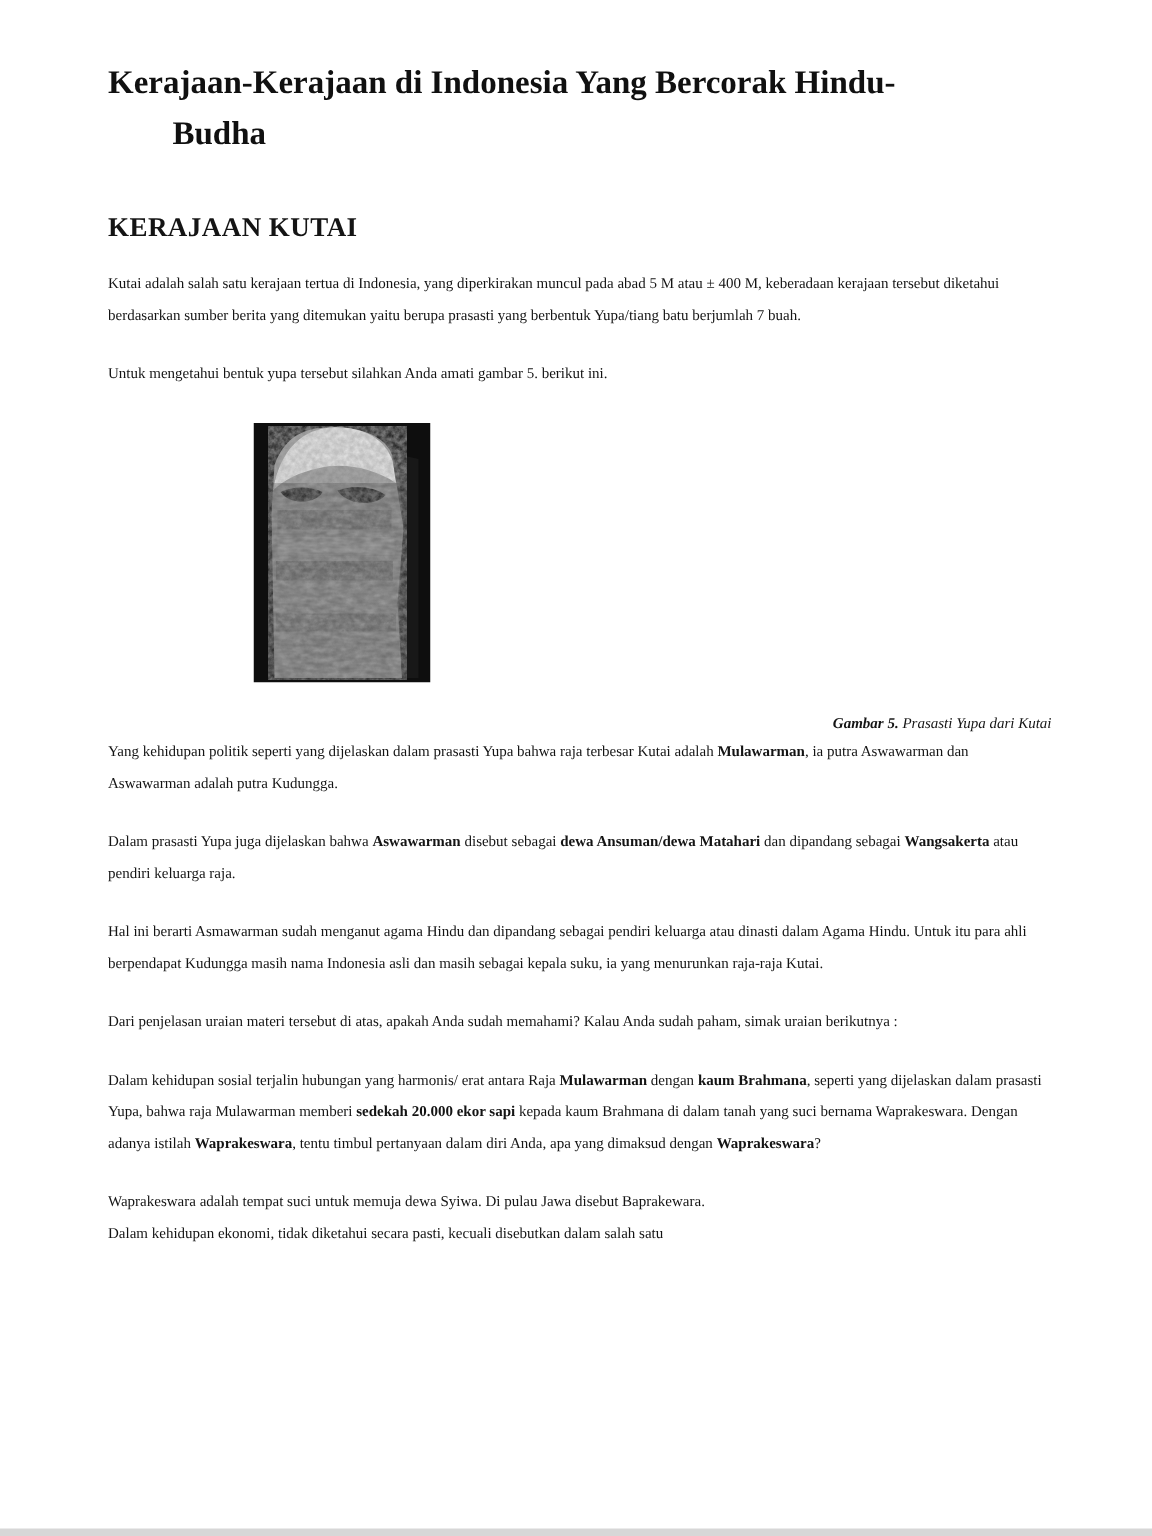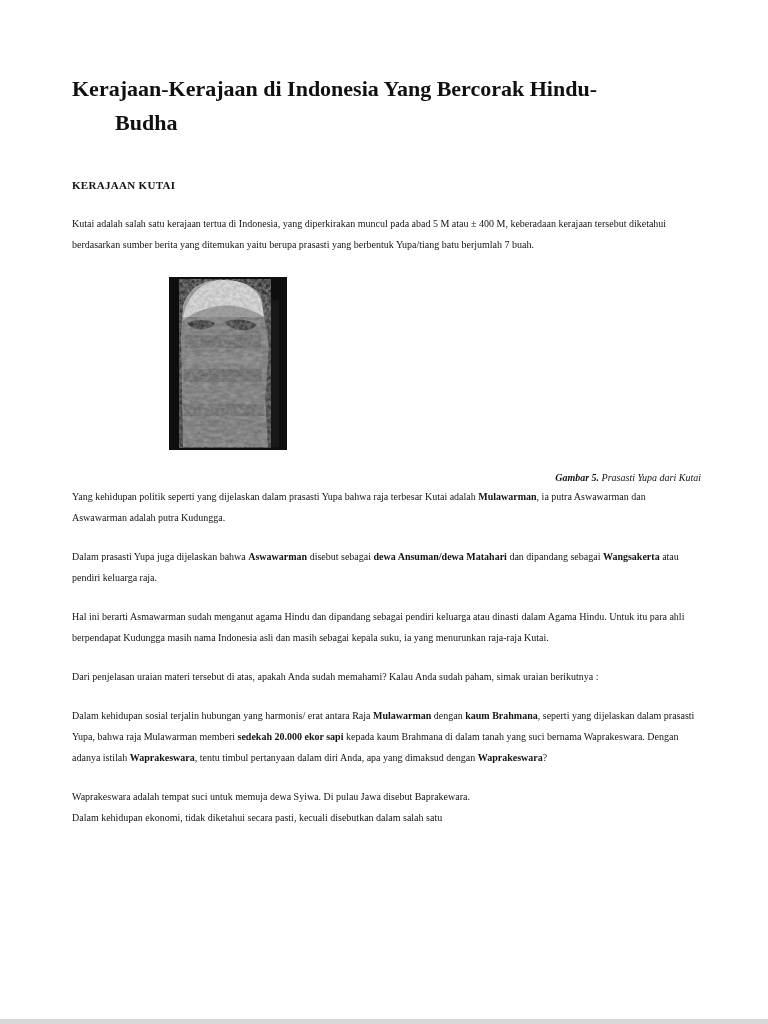--- a/index.html
+++ b/index.html
@@ -1,26 +1,26 @@
 <!DOCTYPE html>
 <html><head>
 <meta charset="utf-8">
 <style>
   html,body { margin:0; padding:0; background:#ffffff; }
   .screen {
     position:relative; width:768px; height:1024px; overflow:hidden;
     background:#ffffff; color:#141414;
     font-family:"Liberation Serif","DejaVu Serif",serif;
   }
-  .doc { position:absolute; left:72px; top:38px; width:629px;margin-top:34px; }
+  .doc { position:absolute; left:72px; top:38px; width:629px; }
 
   .doc-title { font-size:22px; line-height:34px; font-weight:bold; color:#101010; }
   .doc-title .t-line2 { margin-left:43px; }
 
-  .doc-heading  { margin-top:37px; font-size:11px; line-height:17.7px; font-weight:bold; letter-spacing:0.3px; }
+  .doc-heading  { margin-top:37px; font-size:18px; line-height:17.7px; font-weight:bold; letter-spacing:0.3px; }
   .doc-subheading { margin-top:18px; font-size:15px; line-height:17.7px; font-weight:bold; white-space:pre-wrap; }
   .doc-para { margin-top:18px; font-size:10px; line-height:21px; white-space:pre-wrap; }
   .doc-para.tight { margin-top:0; }
   .doc-para .b { font-weight:bold; }
 
   .doc-figure { margin-top:22px; }
   .figure-image { margin-left:97px; width:118px; height:173px; display:block; }
   .figure-caption {
     margin-top:19px; margin-left:61px;
     font-size:10px; line-height:17.7px; font-style:italic;text-align:right;
@@ -35,20 +35,21 @@
 
 <div class="screen" style="background: rgb(255, 255, 255); color: rgb(20, 20, 20);">
   <div class="doc">
     <div class="doc-title">
       <div class="t-line1">Kerajaan-Kerajaan di Indonesia Yang Bercorak Hindu-</div>
       <div class="t-line2">Budha</div>
     </div>
     <div>
         <div class="doc-heading">KERAJAAN KUTAI</div>
         <div class="doc-para"><span>Kutai adalah salah satu kerajaan tertua di Indonesia, yang diperkirakan muncul pada abad 5 M atau ± 400 M, keberadaan kerajaan tersebut diketahui berdasarkan sumber berita yang ditemukan yaitu berupa prasasti yang berbentuk Yupa/tiang batu berjumlah 7 buah.</span></div>
+        <div class="doc-para"><span>Untuk mengetahui bentuk yupa tersebut silahkan Anda amati gambar 5. berikut ini.</span></div>
         <div class="doc-figure">
     <svg class="figure-image" viewBox="0 0 118 173" xmlns="http://www.w3.org/2000/svg">
       <defs>
         <filter id="grainA" x="0" y="0" width="100%" height="100%">
           <feTurbulence type="fractalNoise" baseFrequency="0.28" numOctaves="3" seed="7" result="n"></feTurbulence>
           <feColorMatrix in="n" type="matrix" values="0 0 0 0 0.42  0 0 0 0 0.42  0 0 0 0 0.42  1.4 0 0 0 0"></feColorMatrix>
         </filter>
         <filter id="grainB" x="0" y="0" width="100%" height="100%">
           <feTurbulence type="fractalNoise" baseFrequency="0.12 0.3" numOctaves="2" seed="3" result="n"></feTurbulence>
           <feColorMatrix in="n" type="matrix" values="0 0 0 0 0.08  0 0 0 0 0.08  0 0 0 0 0.08  1.1 0 0 0 0"></feColorMatrix>

